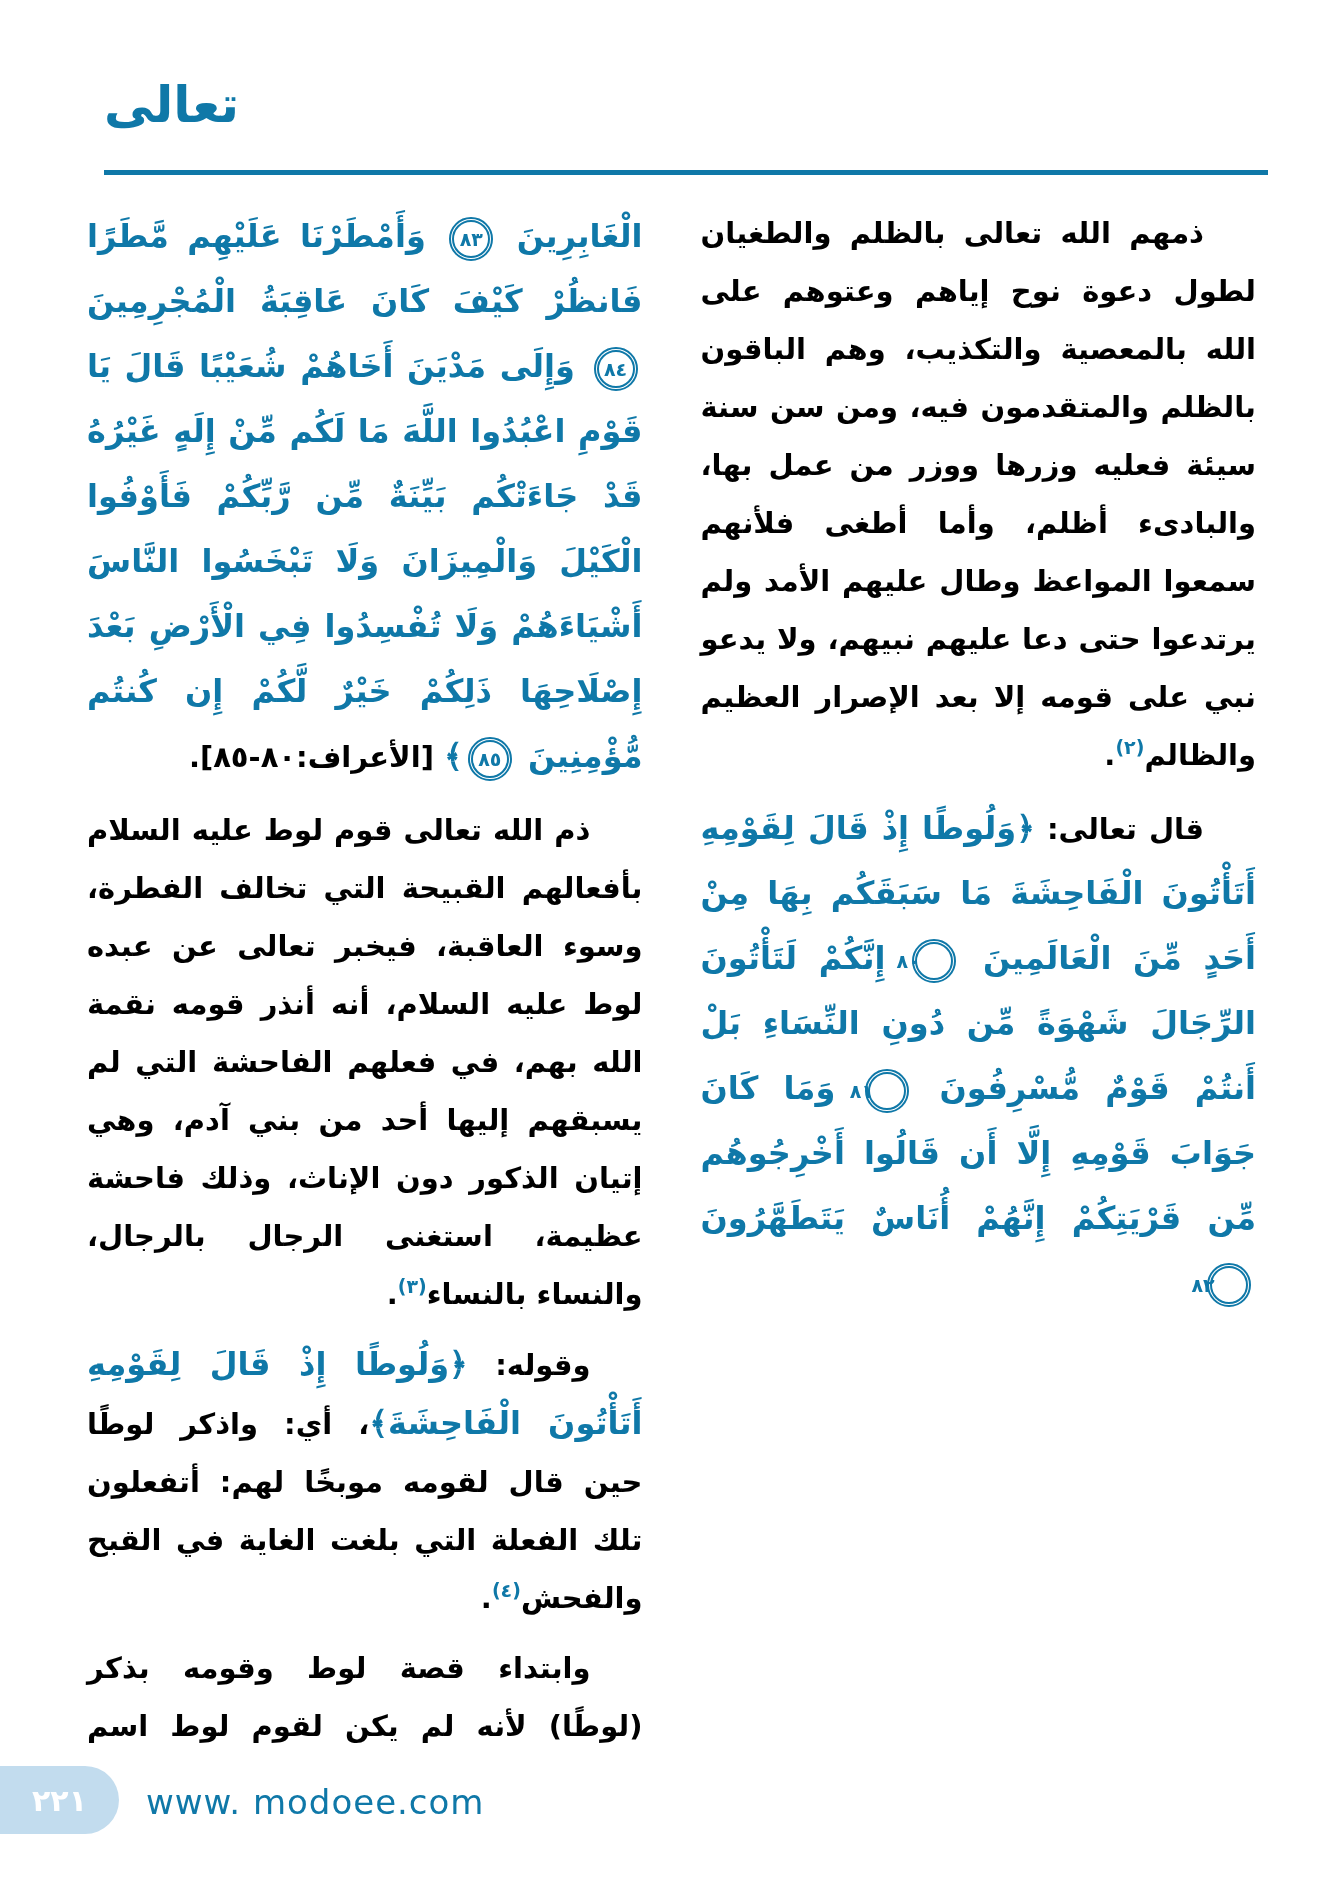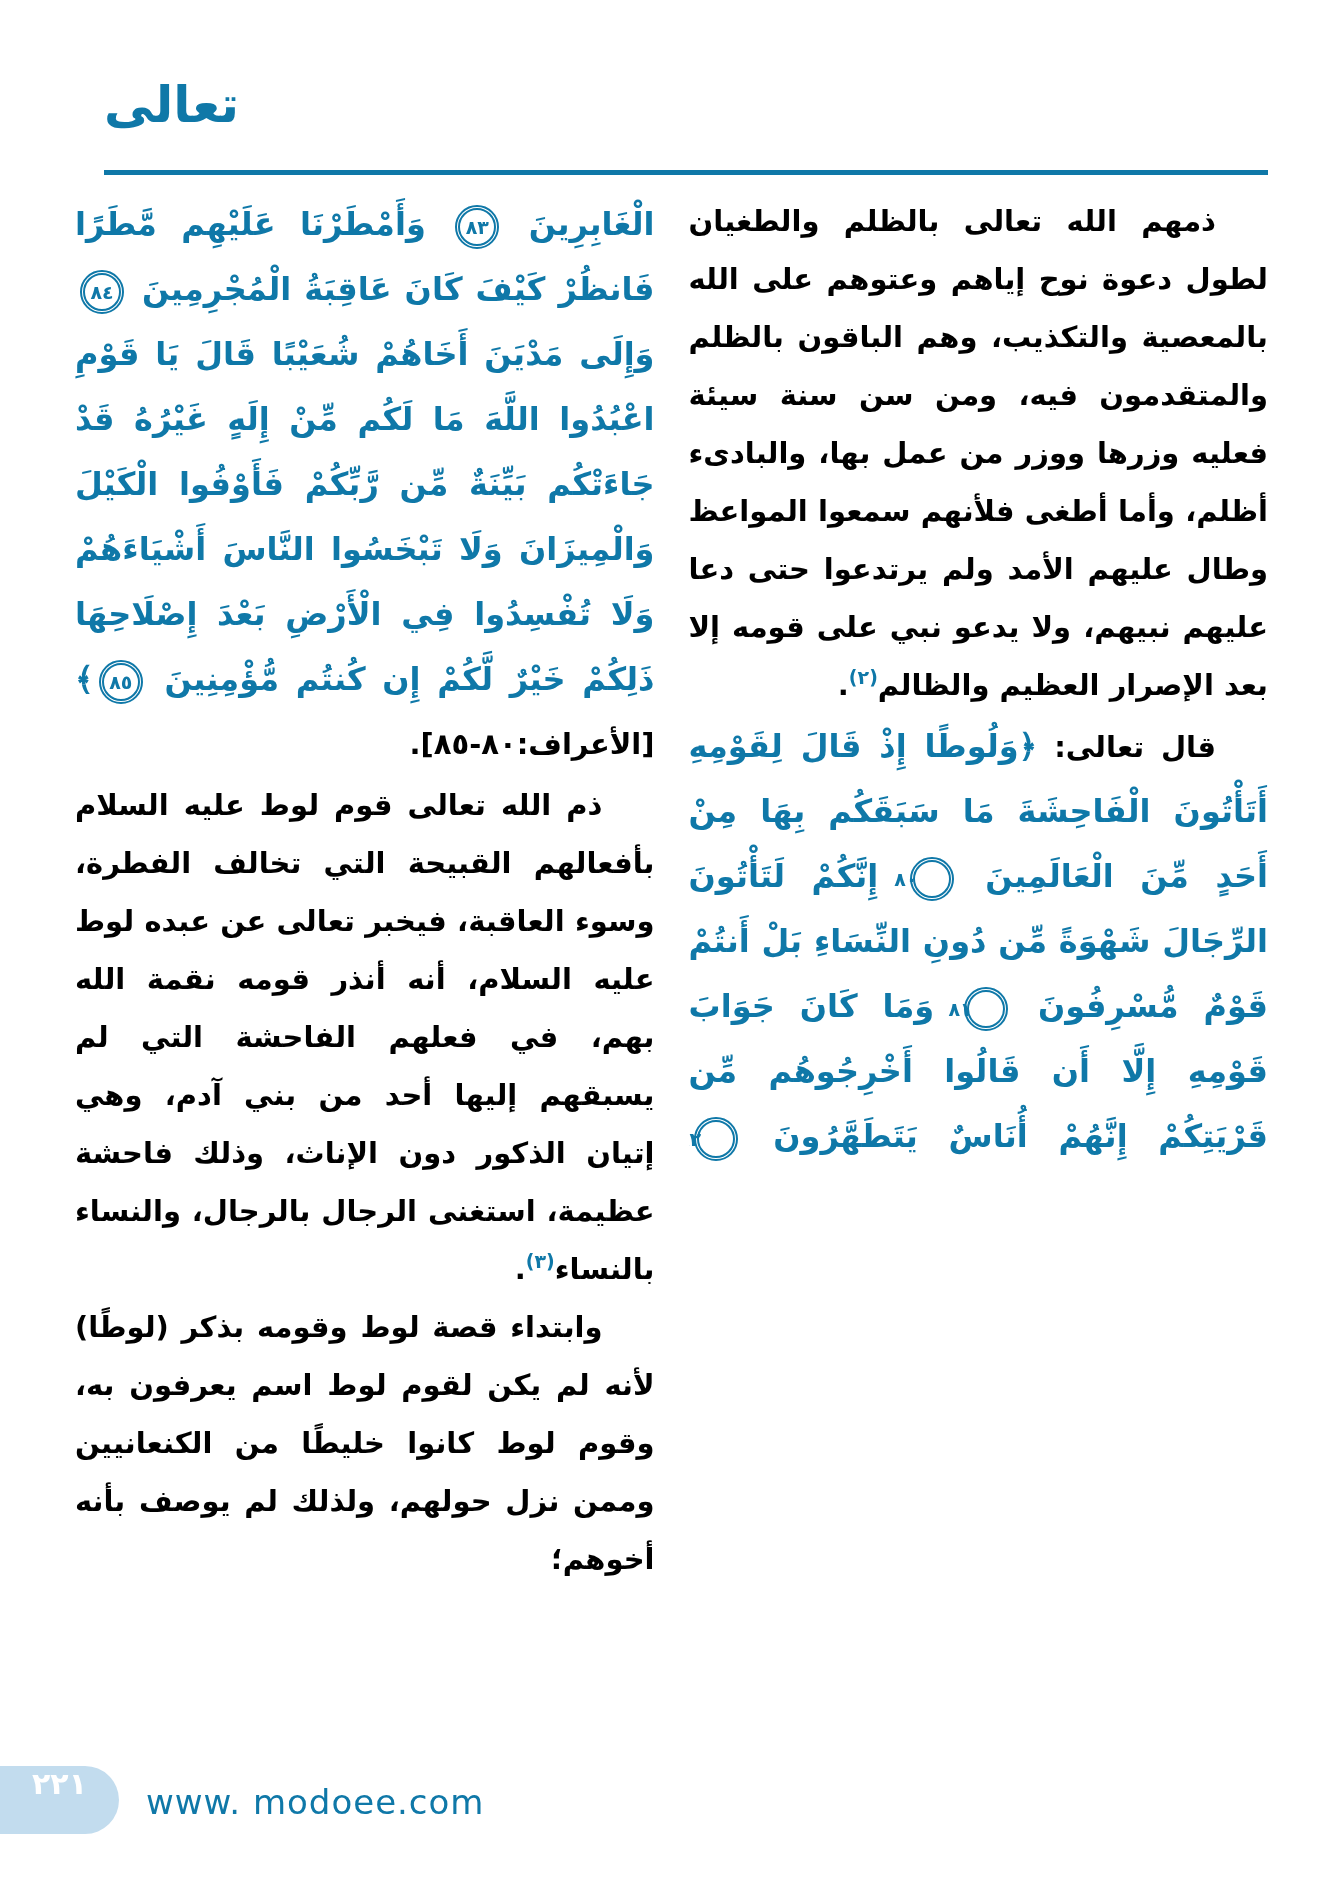--- a/index.html
+++ b/index.html
@@ -29,21 +29,21 @@
     position:absolute;top:192px;left:75px;right:71px;bottom:130px;
     display:flex;direction:rtl;gap:34px;
   }
   .column{
     flex:1 1 0;min-width:0;
     display:flex;flex-direction:column;
     overflow:hidden;
     direction:rtl;
   }
   .para{
-    margin:0;
+    margin:12px;
     font-size:29px;line-height:58px;
     color:var(--ink);font-weight:700;
     text-align:justify;
   }
   .para.indent{text-indent:52px;}
   .quran-block{line-height:64px;}
   .jlast{text-align-last:justify;}
   .t{color:var(--ink);}
   .q{color:var(--accent);font-size:32px;}
   .aya{
@@ -66,21 +66,21 @@
     margin:12px 0 8px;
     font-size:34px;font-weight:700;color:var(--ink);
     text-indent:168px;
     line-height:58px;
   }
   .page-badge{
     position:absolute;left:0;top:1766px;
     width:119px;height:68px;
     background:var(--badge);
     border-radius:0 34px 34px 0;
-    display:flex;justify-content:center;
+    display:flex;align-items:center;justify-content:center;
     color:#ffffff;font-size:30px;font-weight:700;
   }
   .site-url{
     position:absolute;left:146px;top:1782px;
     color:var(--accent);font-size:34px;font-weight:400;
     direction:ltr;letter-spacing:1px;
   }
 </style>
 </head>
 <body>
@@ -93,20 +93,21 @@
     <div class="blocks">
         <p class="para indent"><span class="t">ذمهم الله تعالى بالظلم والطغيان لطول دعوة نوح إياهم وعتوهم على الله بالمعصية والتكذيب، وهم الباقون بالظلم والمتقدمون فيه، ومن سن سنة سيئة فعليه وزرها ووزر من عمل بها، والبادىء أظلم، وأما أطغى فلأنهم سمعوا المواعظ وطال عليهم الأمد ولم يرتدعوا حتى دعا عليهم نبيهم، ولا يدعو نبي على قومه إلا بعد الإصرار العظيم والظالم</span><span class="fnref">(٢)</span><span class="t">.</span></p>
         <p class="para indent quran-block jlast"><span class="t">قال تعالى: </span><span class="q">﴿وَلُوطًا إِذْ قَالَ لِقَوْمِهِ أَتَأْتُونَ الْفَاحِشَةَ مَا سَبَقَكُم بِهَا مِنْ أَحَدٍ مِّنَ الْعَالَمِينَ </span><span class="aya">٨٠</span><span class="q"> إِنَّكُمْ لَتَأْتُونَ الرِّجَالَ شَهْوَةً مِّن دُونِ النِّسَاءِ بَلْ أَنتُمْ قَوْمٌ مُّسْرِفُونَ </span><span class="aya">٨١</span><span class="q"> وَمَا كَانَ جَوَابَ قَوْمِهِ إِلَّا أَن قَالُوا أَخْرِجُوهُم مِّن قَرْيَتِكُمْ إِنَّهُمْ أُنَاسٌ يَتَطَهَّرُونَ </span><span class="aya">٨٢</span></p>
       </div>
 
   </section>
   <section class="column" data-column="left">
     <div class="blocks">
         <p class="para quran-block"><span class="q">الْغَابِرِينَ </span><span class="aya">٨٣</span><span class="q"> وَأَمْطَرْنَا عَلَيْهِم مَّطَرًا فَانظُرْ كَيْفَ كَانَ عَاقِبَةُ الْمُجْرِمِينَ </span><span class="aya">٨٤</span><span class="q"> وَإِلَى مَدْيَنَ أَخَاهُمْ شُعَيْبًا قَالَ يَا قَوْمِ اعْبُدُوا اللَّهَ مَا لَكُم مِّنْ إِلَهٍ غَيْرُهُ قَدْ جَاءَتْكُم بَيِّنَةٌ مِّن رَّبِّكُمْ فَأَوْفُوا الْكَيْلَ وَالْمِيزَانَ وَلَا تَبْخَسُوا النَّاسَ أَشْيَاءَهُمْ وَلَا تُفْسِدُوا فِي الْأَرْضِ بَعْدَ إِصْلَاحِهَا ذَلِكُمْ خَيْرٌ لَّكُمْ إِن كُنتُم مُّؤْمِنِينَ </span><span class="aya">٨٥</span><span class="q">﴾</span><span class="t"> [الأعراف:٨٠-٨٥].</span></p>
         <p class="para indent"><span class="t">ذم الله تعالى قوم لوط عليه السلام بأفعالهم القبيحة التي تخالف الفطرة، وسوء العاقبة، فيخبر تعالى عن عبده لوط عليه السلام، أنه أنذر قومه نقمة الله بهم، في فعلهم الفاحشة التي لم يسبقهم إليها أحد من بني آدم، وهي إتيان الذكور دون الإناث، وذلك فاحشة عظيمة، استغنى الرجال بالرجال، والنساء بالنساء</span><span class="fnref">(٣)</span><span class="t">.</span></p>
+        <p class="para indent"><span class="t">وقوله: </span><span class="q">﴿وَلُوطًا إِذْ قَالَ لِقَوْمِهِ أَتَأْتُونَ الْفَاحِشَةَ﴾</span><span class="t">، أي: واذكر لوطًا حين قال لقومه موبخًا لهم: أتفعلون تلك الفعلة التي بلغت الغاية في القبح والفحش</span><span class="fnref">(٤)</span><span class="t">.</span></p>
         <p class="para indent"><span class="t">وابتداء قصة لوط وقومه بذكر (لوطًا) لأنه لم يكن لقوم لوط اسم يعرفون به، وقوم لوط كانوا خليطًا من الكنعانيين وممن نزل حولهم، ولذلك لم يوصف بأنه أخوهم؛</span></p>
       </div>
 
   </section>
 </main>
 
 <div class="page-badge">
   <span>٢٢١</span>
 </div>
 <div class="site-url">www. modoee.com</div>

